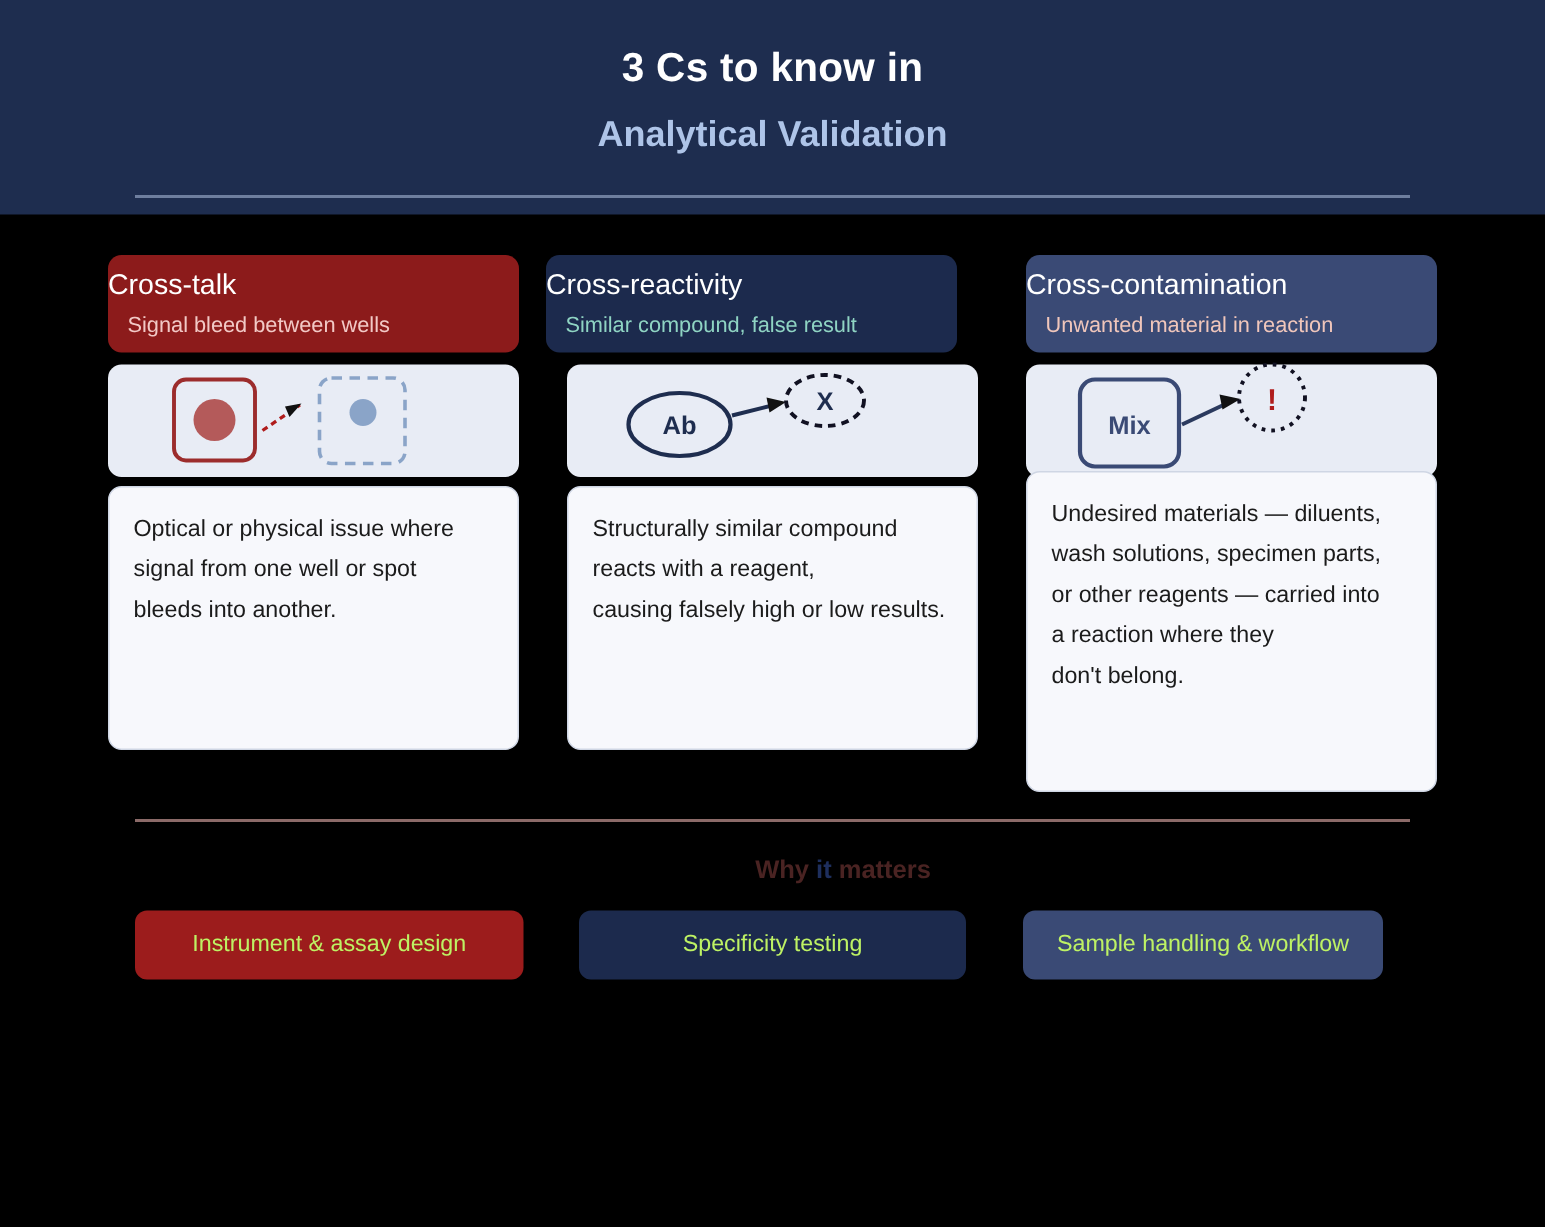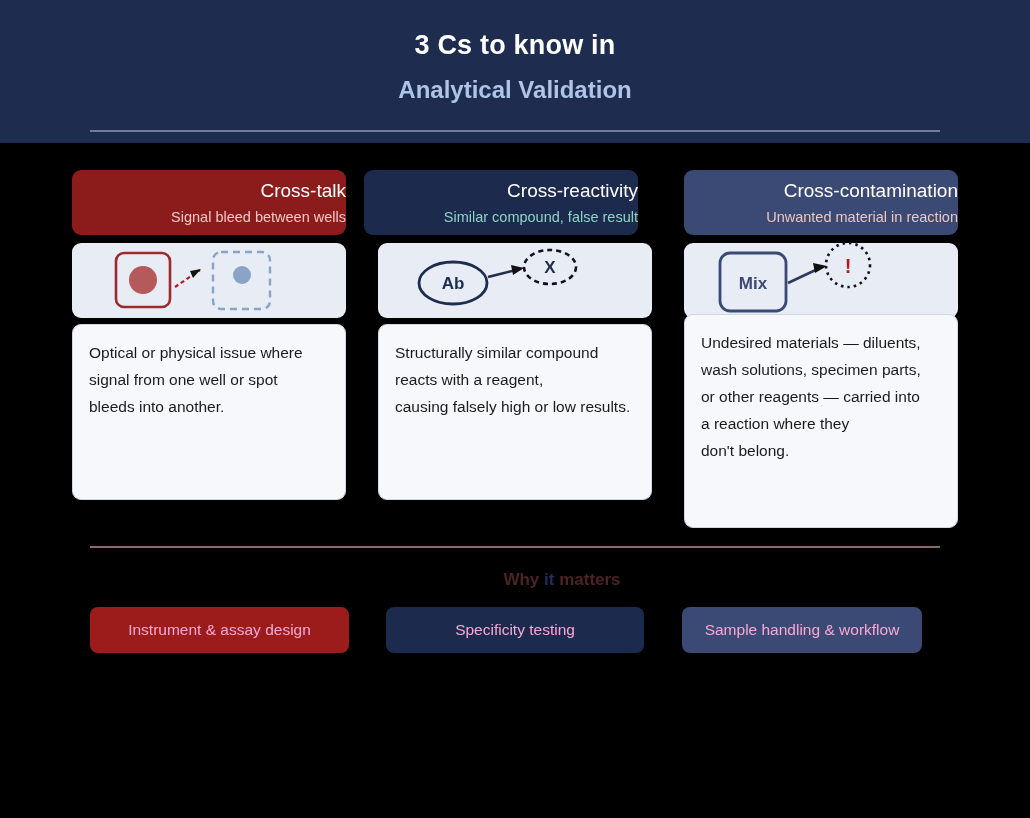--- a/index.html
+++ b/index.html
@@ -54,21 +54,21 @@
   }
 
   
   .card-head {
     position: absolute;
     top: 170px;
     height: 65px;
     border-radius: 9px;
     box-sizing: border-box;
     padding-top: 7px;
-    text-align: right;
+    text-align: left;
     overflow: visible;
   }
   .card-head-1 { left: 72px;  width: 274px; background: #8c1b1b; }
   .card-head-2 { left: 364px; width: 274px; background: #1c2a4d; }
   .card-head-3 { left: 684px; width: 274px; background: #3a4a75; }
 
   .card-title {
     font-size: 19px;
     color: #ffffff;
     line-height: 28px;
@@ -144,21 +144,21 @@
   }
   .why-a { color: #4a2322; }
   .why-b { color: #1e2f5e; }
   .why-c { color: #4a2322; }
 
   .chip {
     position: absolute;
     top: 607px;
     height: 46px;
     border-radius: 8px;
-    color: #f9a8d4;
+    color: #bef264;
     font-size: 15.5px;
     line-height: 46px;
     text-align: center;
     box-sizing: border-box;
     white-space: nowrap;
   }
   .chip-1 { left: 90px;  width: 259px; background: #9c1c1c; }
   .chip-2 { left: 386px; width: 258px; background: #1c2a4d; }
   .chip-3 { left: 682px; width: 240px; background: #3a4a75; }
 </style>

